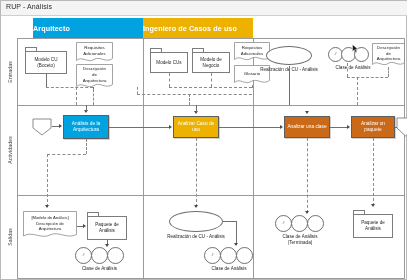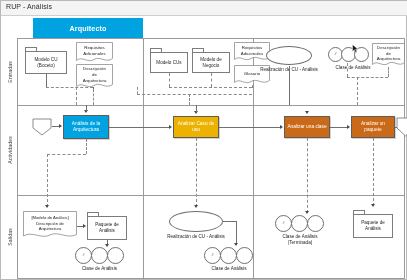--- a/index.html
+++ b/index.html
@@ -17,21 +17,21 @@
     background:#f4f4f4;border-bottom:1px solid #cfcfcf;
     box-sizing:border-box;
   }
   .titlebar .t{
     position:absolute;left:5px;top:2px;font-size:7px;color:#2b2b2b;letter-spacing:.1px;
   }
 
   
   .lanehead{
     position:absolute;top:17px;height:20px;box-sizing:border-box;
-    display:flex;align-items:center;justify-content:center;
+    display:flex;align-items:center;
     font-size:7.2px;color:#ffffff;font-weight:bold;letter-spacing:.1px;
   }
   #lh0{left:32px;width:110px;background:#00a3e0;}
   #lh1{left:142px;width:110px;background:#edb100;}
   #lh2{left:252px;width:152px;background:#ca6a18;}
 
   
   .rowlabels{position:absolute;left:2px;top:37px;width:14px;height:241px;}
   .rowlab{
     position:absolute;left:0;width:14px;
@@ -127,20 +127,23 @@
 <body>
 
 <div id="app">
 
   <div class="titlebar">
     <div class="t">RUP - Análisis</div>
   </div>
 
   <div class="lanehead" id="lh0">
     <span>Arquitecto</span>
+  </div>
+  <div class="lanehead" id="lh1">
+    <span>Ingeniero de Casos de uso</span>
   </div>
 
   <div class="rowlabels">
     <div class="rowlab" id="rl0">
       <span>Entradas</span>
     </div>
     <div class="rowlab" id="rl1">
       <span>Actividades</span>
     </div>
     <div class="rowlab" id="rl2">

